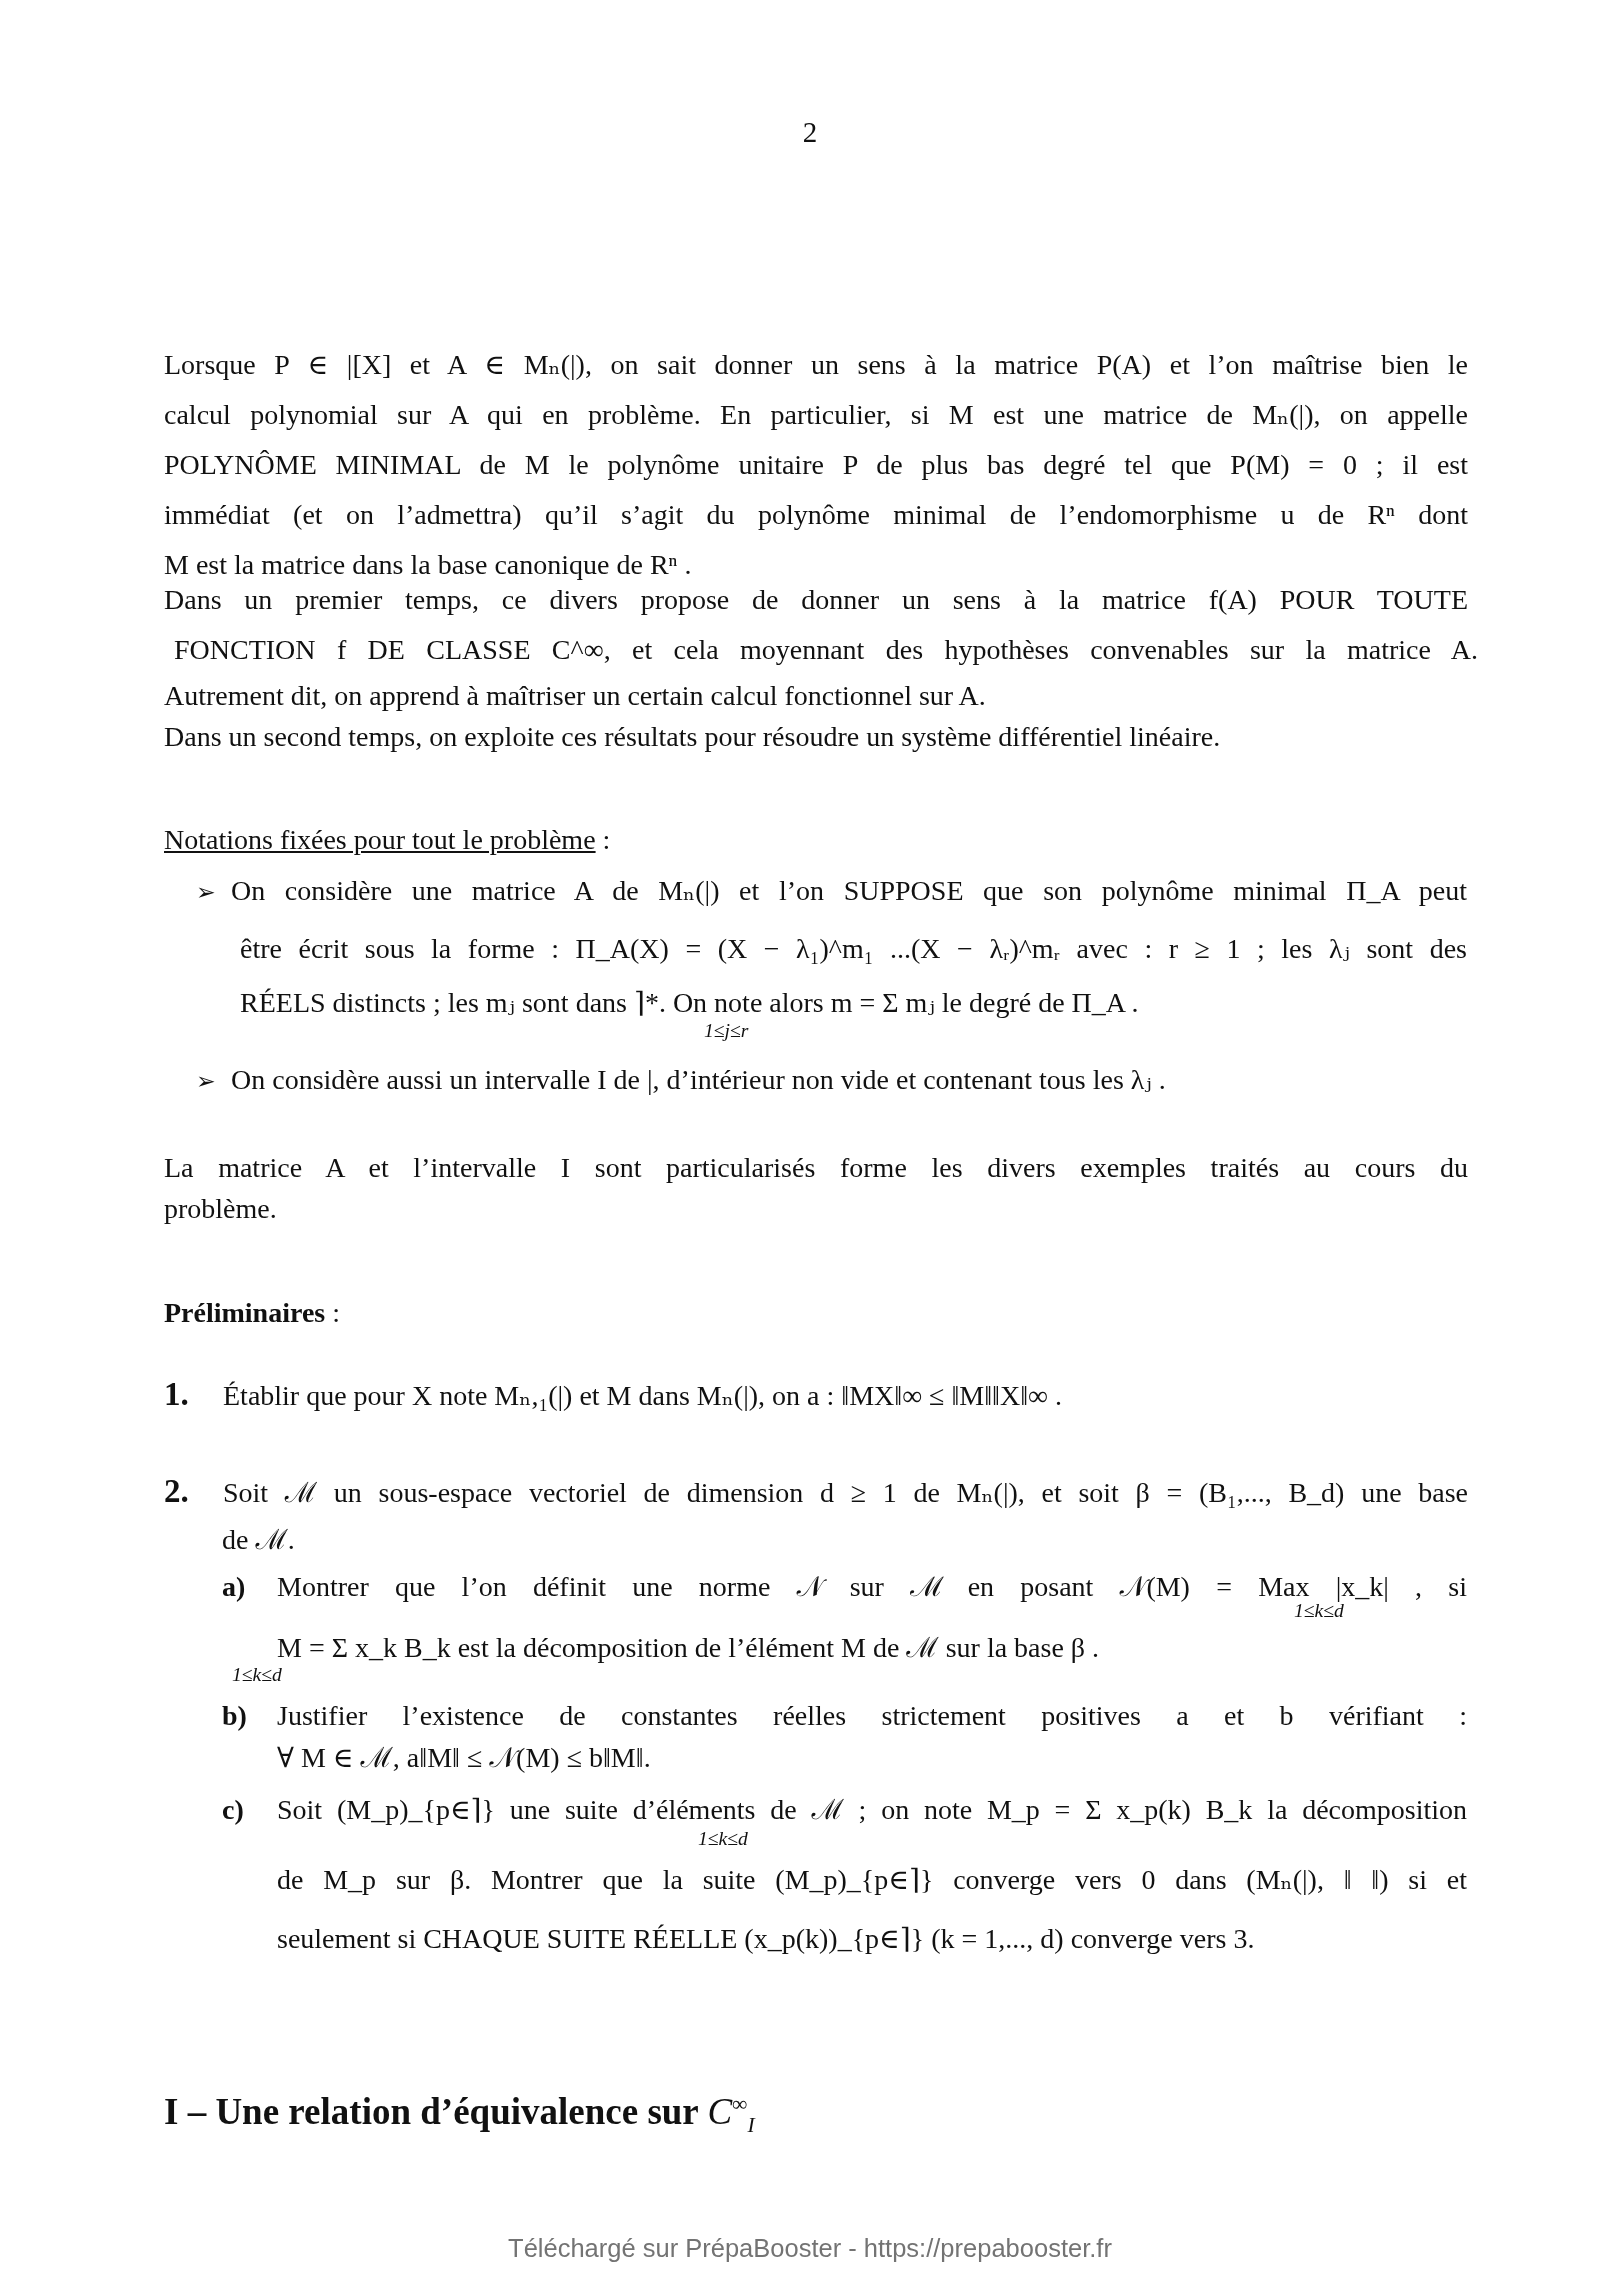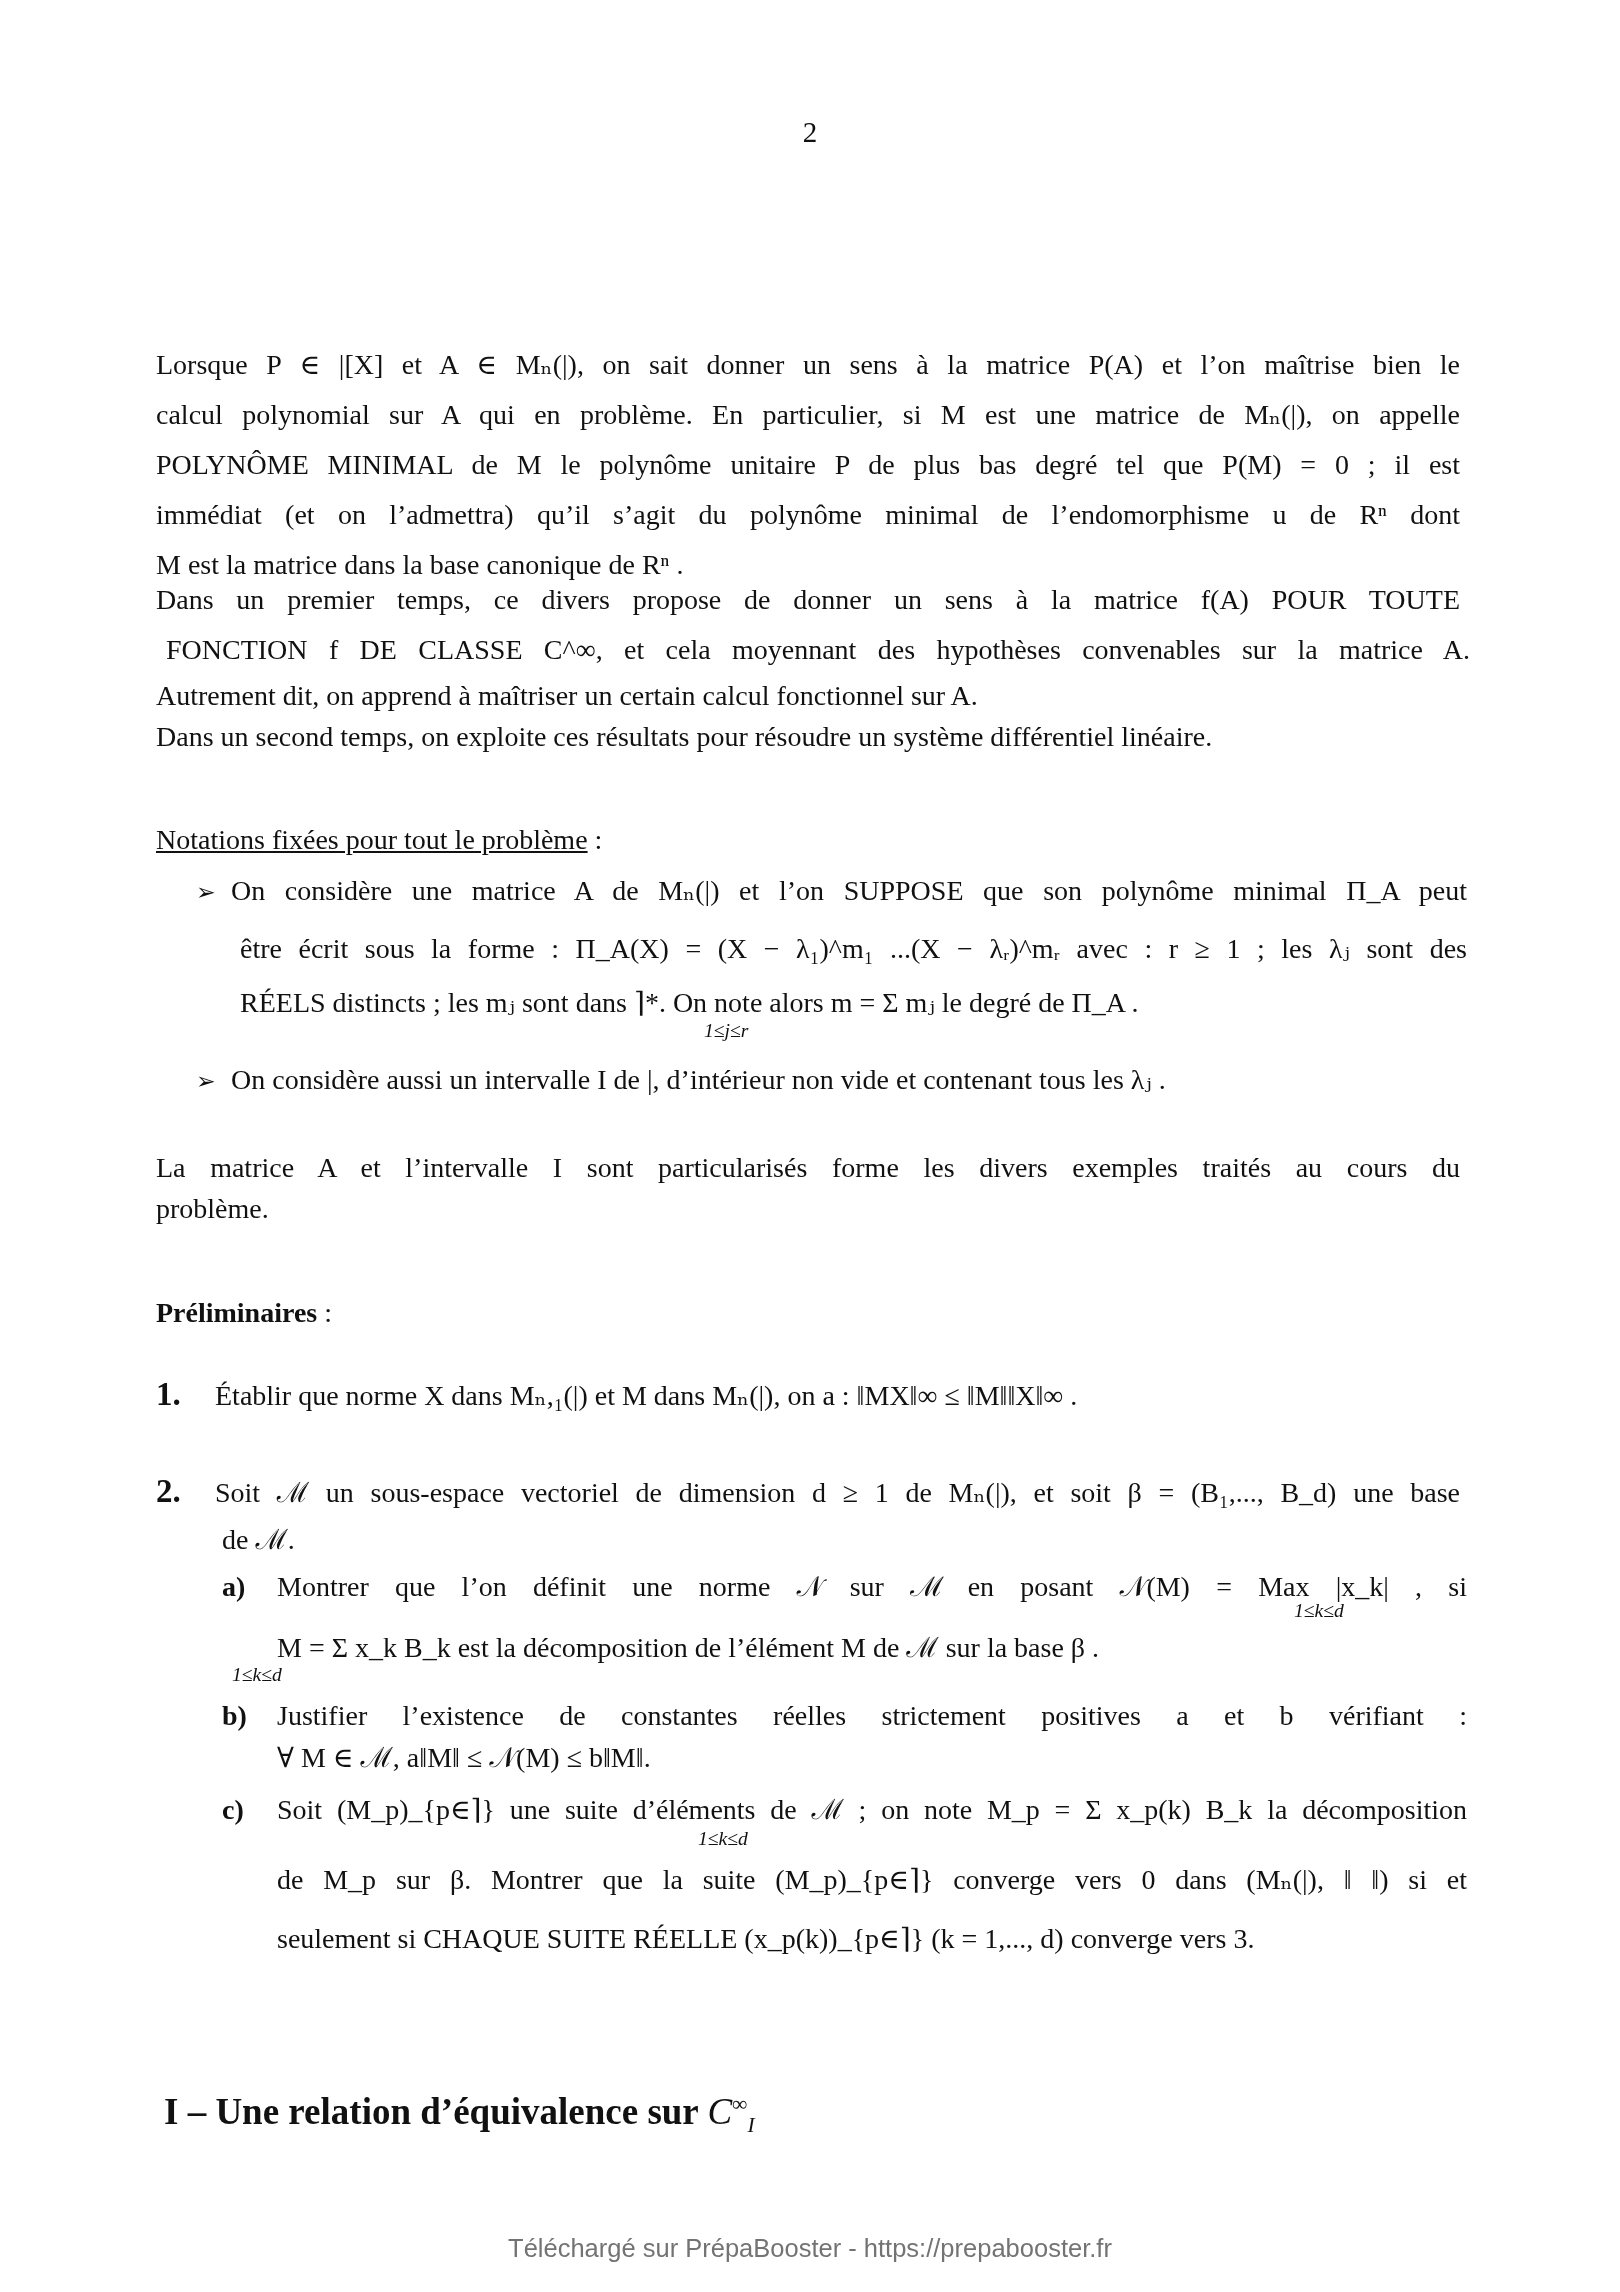--- a/index.html
+++ b/index.html
@@ -4,21 +4,21 @@
 <style>
   html, body { margin: 0; padding: 0; background: #ffffff; }
   body {
     width: 1620px; height: 2293px; position: relative; overflow: hidden;
     font-family: "Liberation Serif", "DejaVu Serif", serif;
     color: #111111;
     font-size: 28px;
   }
   .abs { position: absolute; }
   .page-number { top: 116px; left: 0; width: 1620px; text-align: center; font-size: 29px; }
-  .line { position: absolute; left: 156px; width: 1304px; line-height: 33px; white-space: nowrap; }
+  .line { position: absolute; left: 164px; width: 1304px; line-height: 33px; white-space: nowrap; }
   .justify { text-align: justify; text-align-last: justify; }
   .it { font-style: italic; }
   .b { font-weight: bold; }
   .u { text-decoration: underline; }
   sub, sup { font-size: 18.6px; line-height: 0; }
   .ind1 { left: 196px; width: 1271px; }
   .ind2 { left: 240px; width: 1227px; }
   .bullet-mark { display: inline-block; width: 35px; font-size: 23.5px; }
   .qnum { display: inline-block; width: 59px; font-weight: bold; font-size: 33px; }
   .subq { display: inline-block; width: 55px; font-weight: bold; }
@@ -62,21 +62,21 @@
   <div class="line justify" style="top: 1151px;">La matrice A et l’intervalle I sont particularisés forme les divers exemples traités au cours du</div>
   <div class="line" style="top: 1192px;">problème.</div>
 </div>
 
 <div>
   <div class="line" style="top: 1296px;">
     <span class="b">Préliminaires</span><span> :</span>
   </div>
 
   <div class="line" style="top: 1378px;">
-    <span class="qnum">1.</span><span>Établir que norme X dans Mₙ,₁(|) et M dans Mₙ(|), on a : ‖MX‖∞ ≤ ‖M‖‖X‖∞ .</span>
+    <span class="qnum">1.</span><span>Établir que pour X note Mₙ,₁(|) et M dans Mₙ(|), on a : ‖MX‖∞ ≤ ‖M‖‖X‖∞ .</span>
   </div>
 
   <div class="line justify" style="top: 1475px;">
     <span class="qnum">2.</span><span>Soit ℳ un sous-espace vectoriel de dimension d ≥ 1 de Mₙ(|), et soit β = (B₁,..., B_d) une base</span>
   </div>
   <div class="line" style="left: 222px; top: 1523px;">de ℳ.</div>
 
   <div class="line justify" style="left: 222px; width: 1245px; top: 1570px;">
     <span class="subq">a)</span><span>Montrer que l’on définit une norme 𝒩 sur ℳ en posant 𝒩(M) = Max |x_k| , si</span>
   </div>

